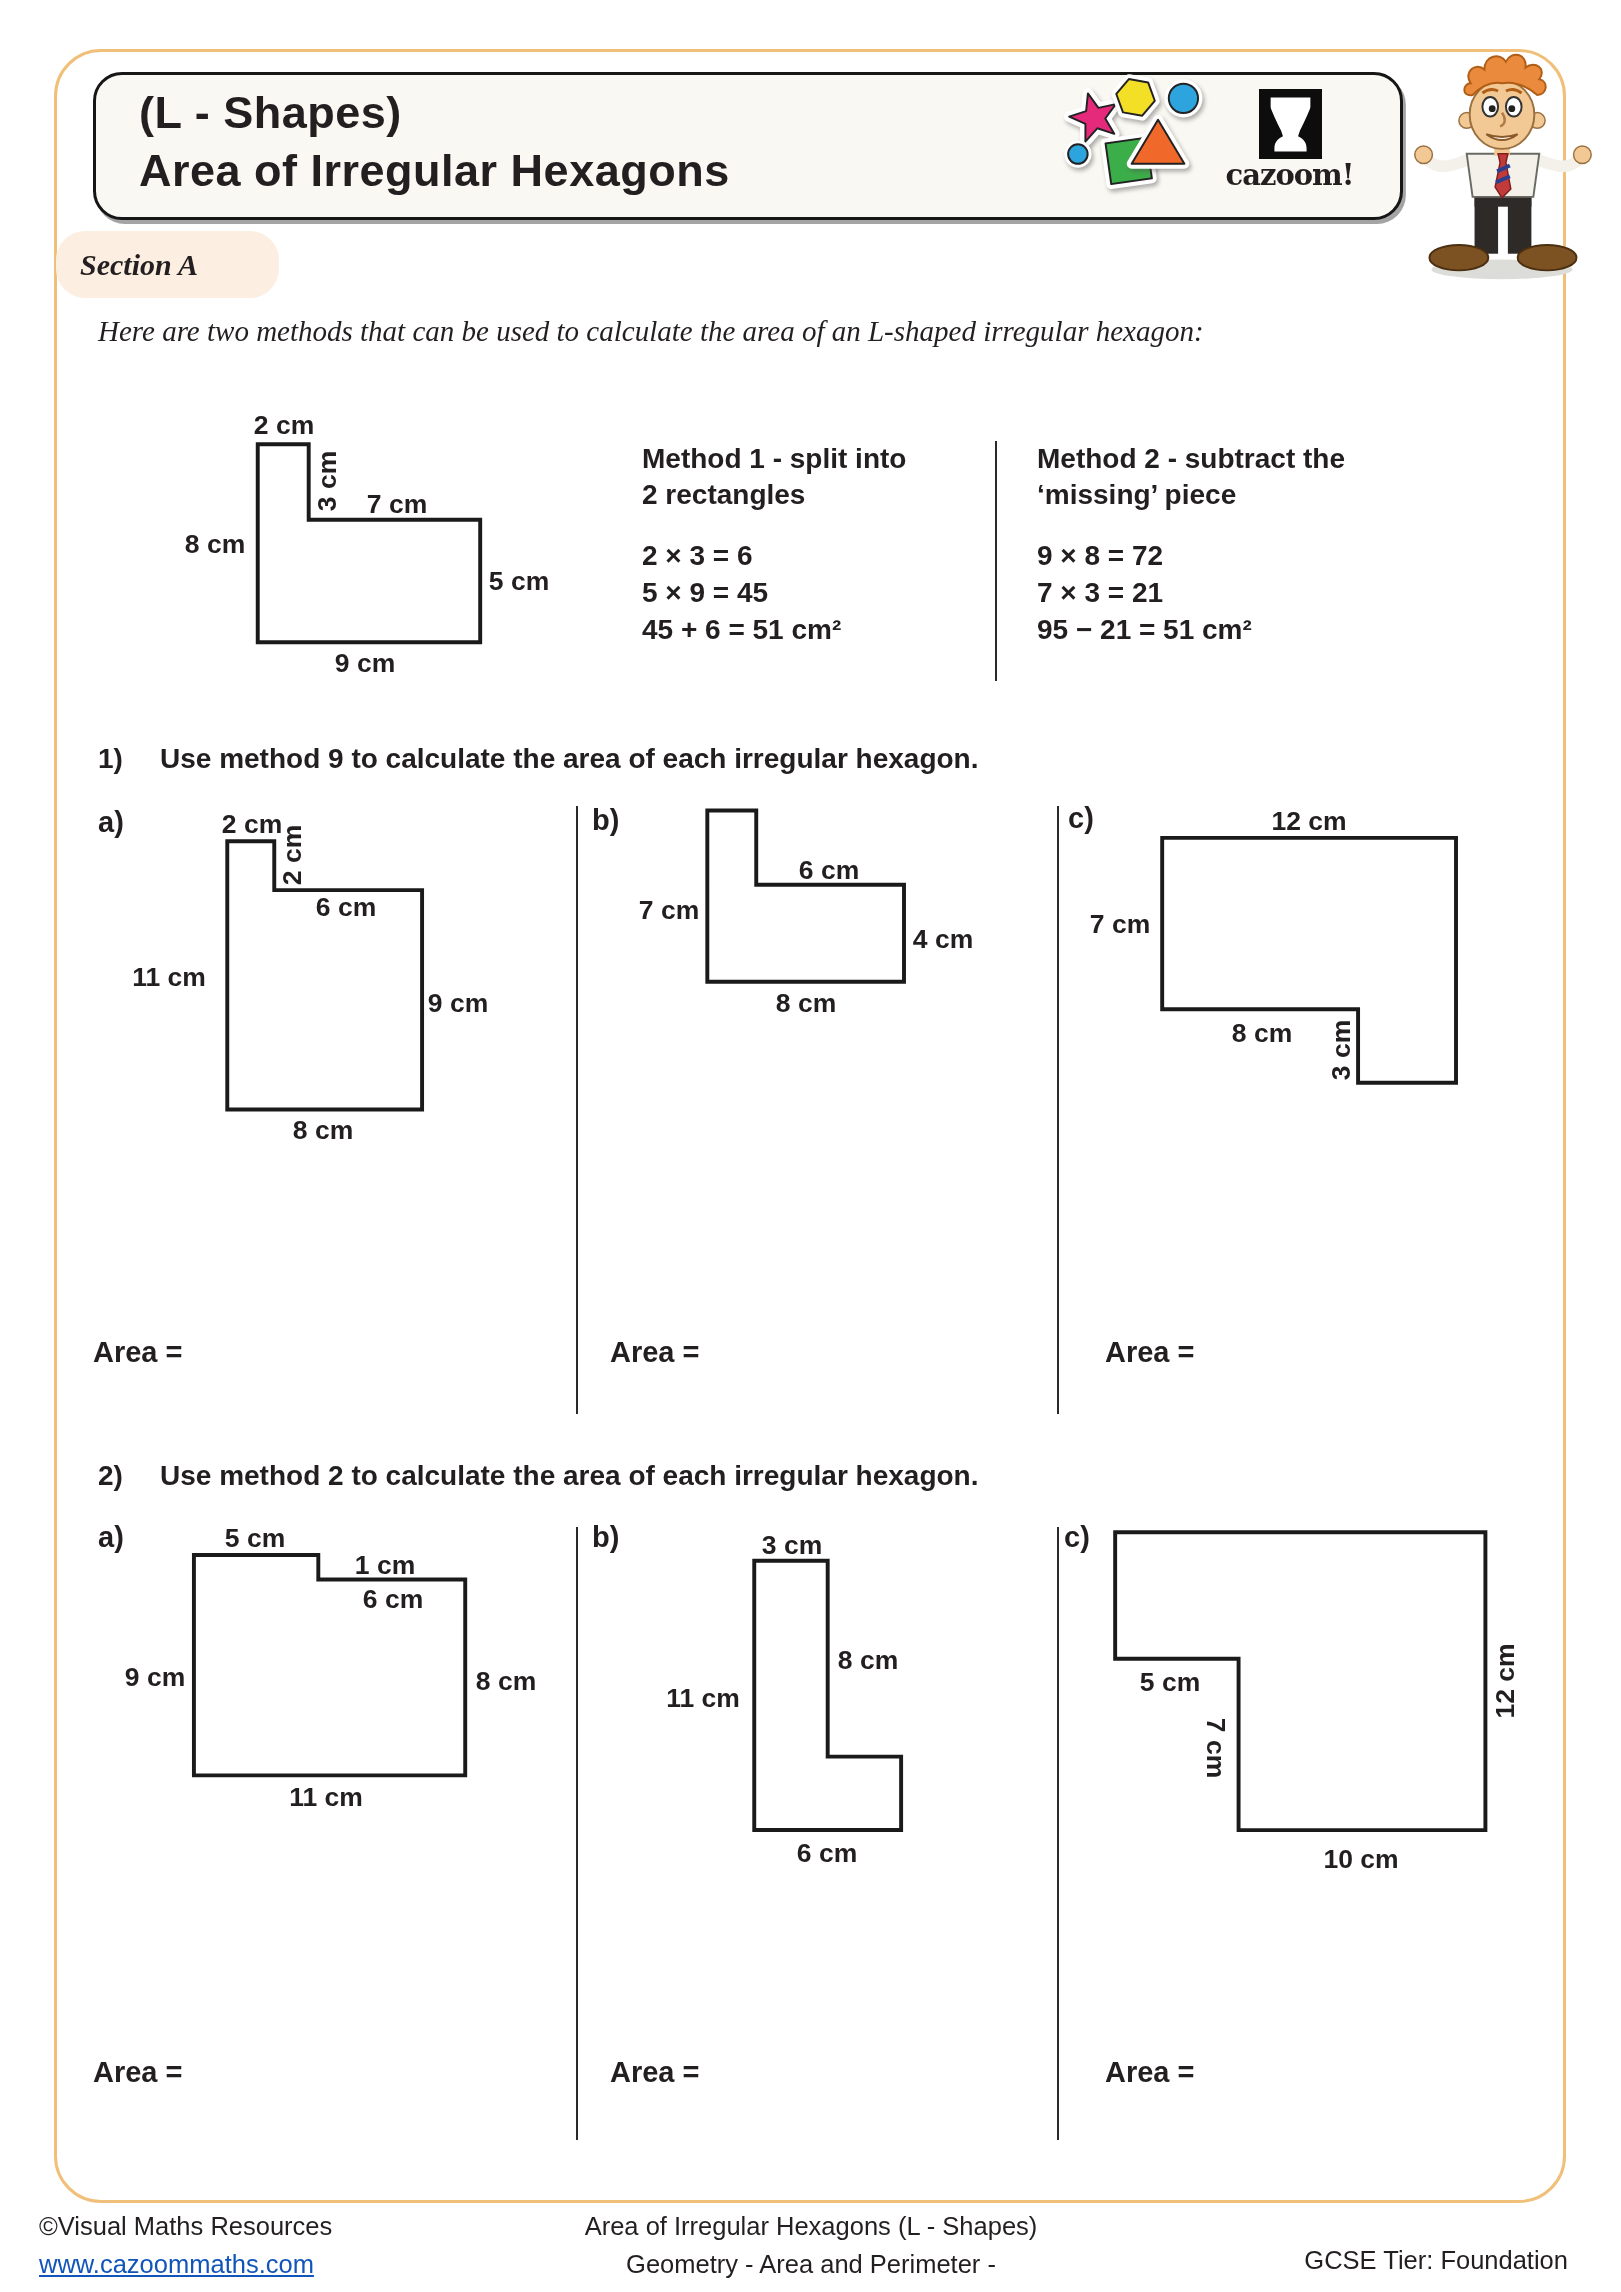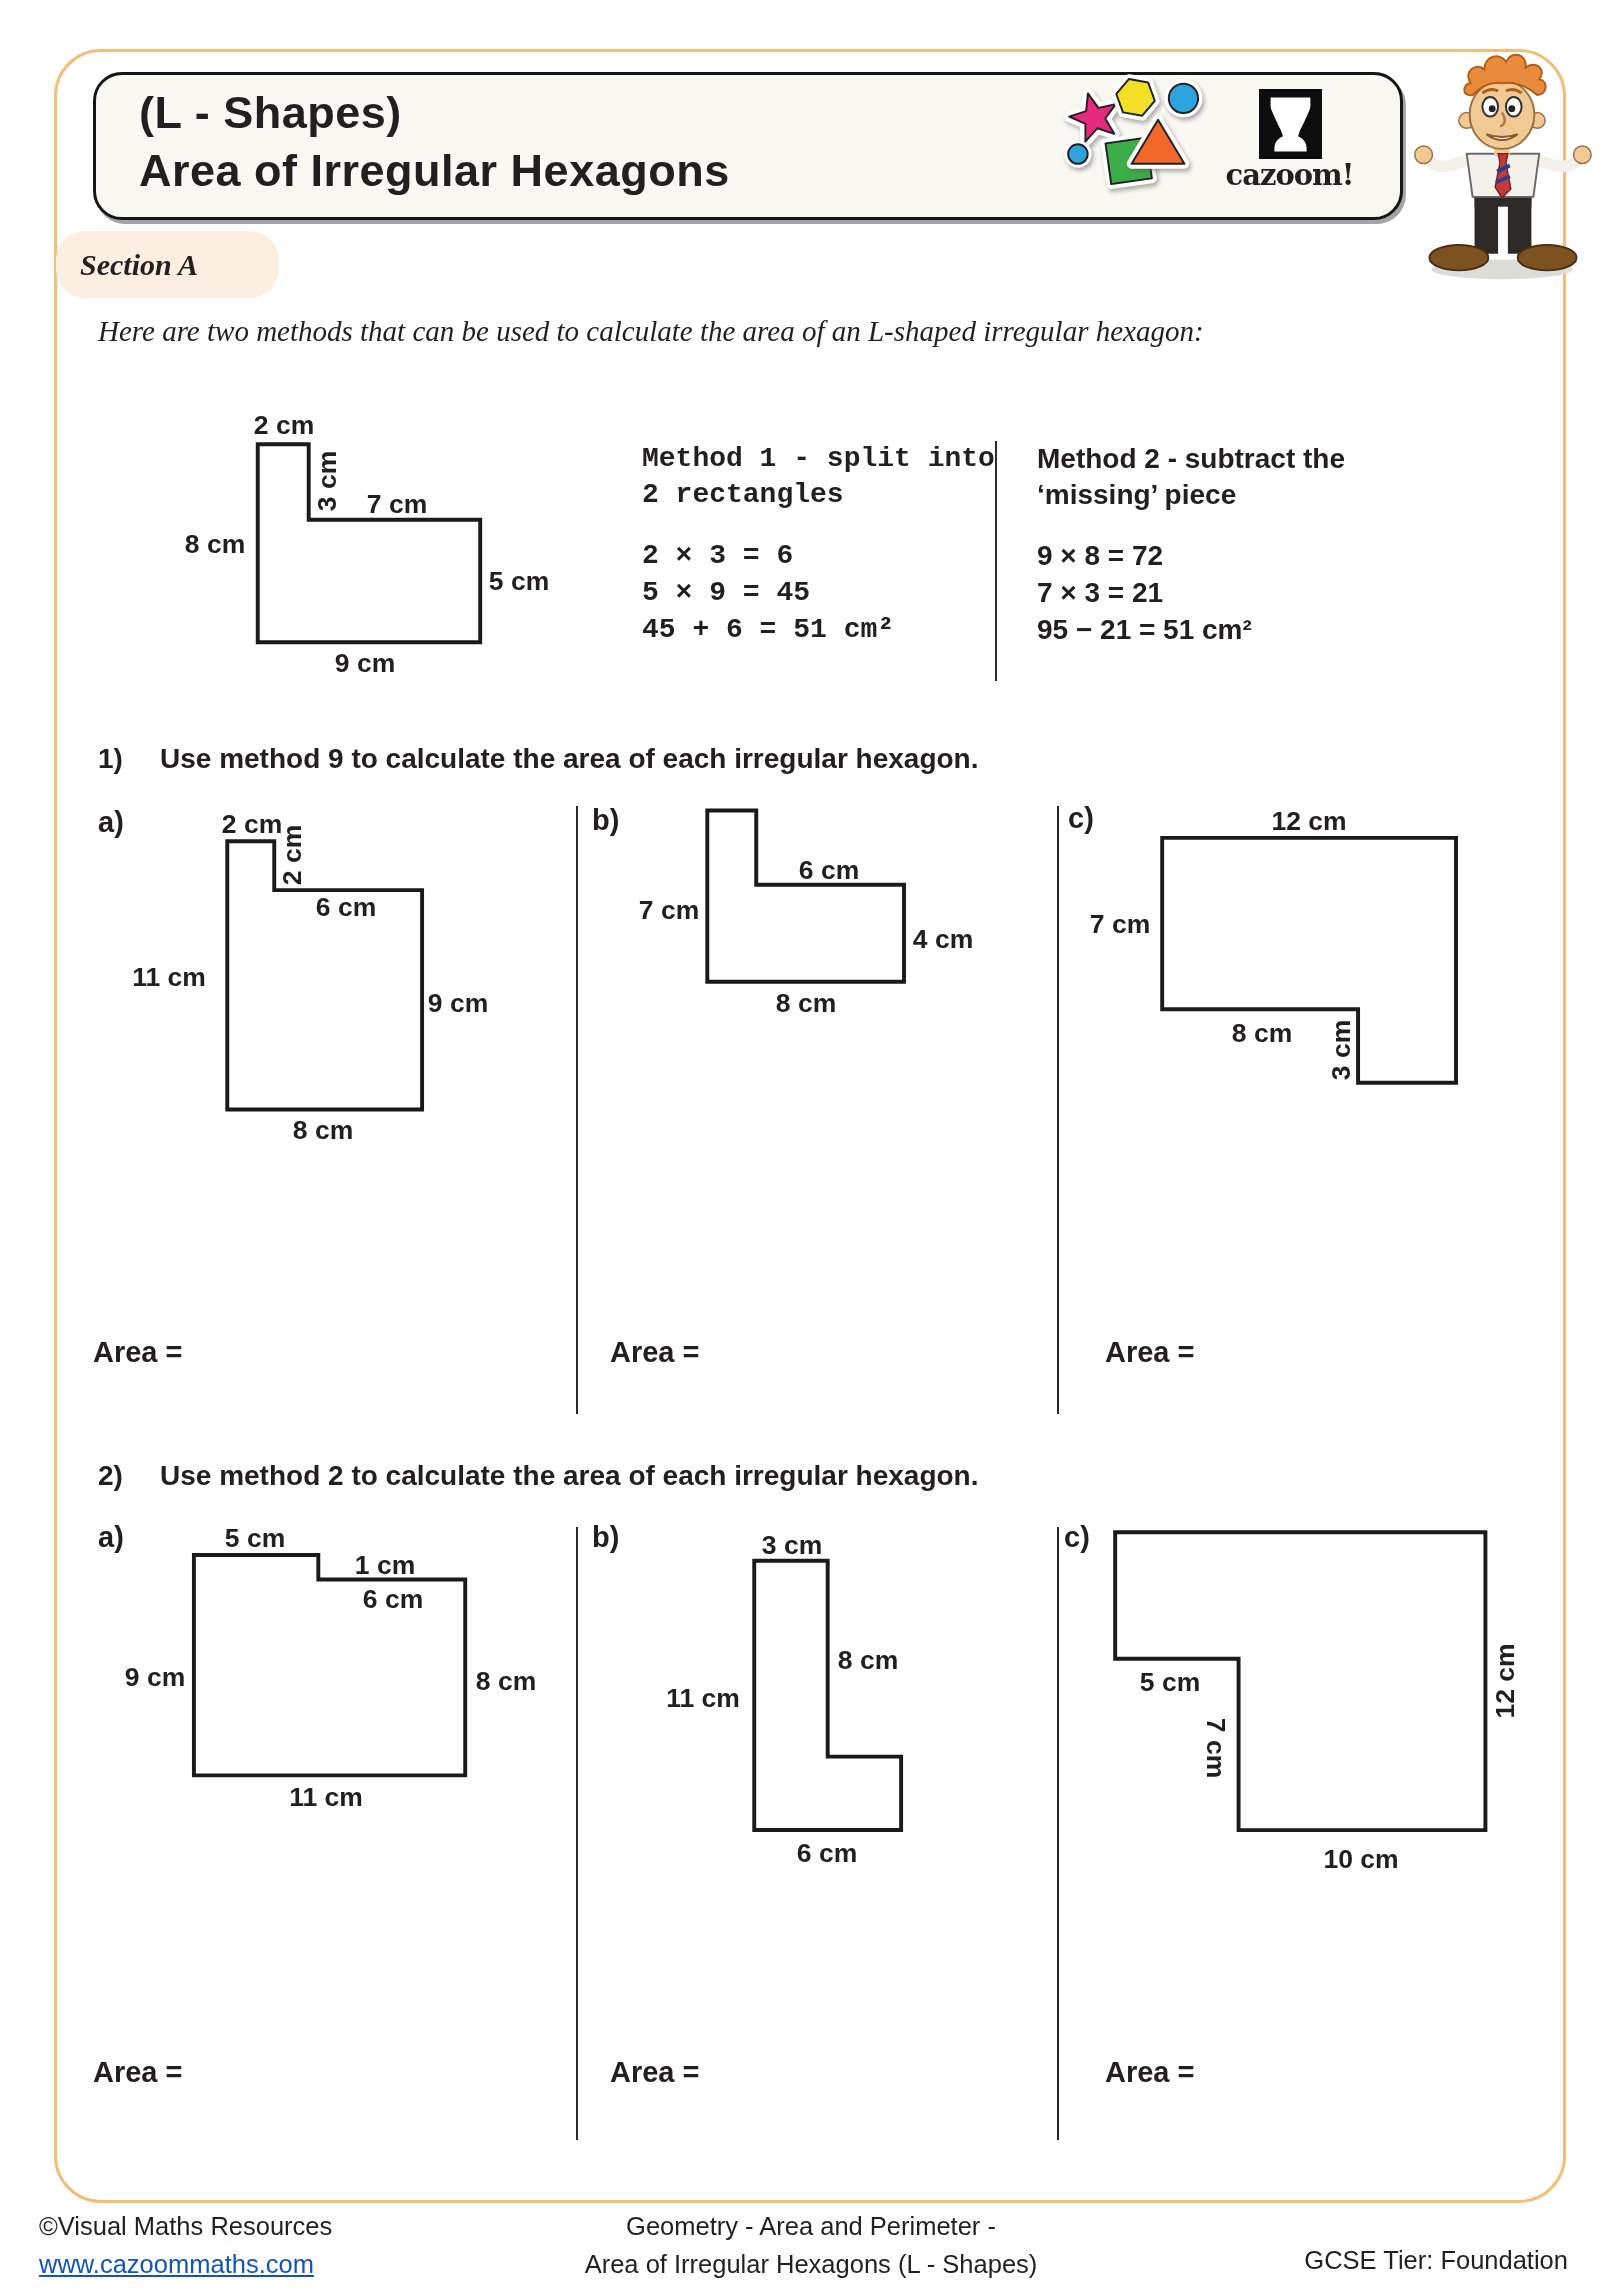--- a/index.html
+++ b/index.html
@@ -129,21 +129,21 @@
         <polygon points="123,38 175,38 175,115 350,115 350,240 123,240"></polygon>
       </svg>
     <div class="dim" style="left:147px;top:17.6px;">2 cm</div>
     <div class="dim rot-ccw" style="left:190px;top:74px;">3 cm</div>
     <div class="dim" style="left:260px;top:97px;">7 cm</div>
     <div class="dim" style="left:78px;top:137px;">8 cm</div>
     <div class="dim" style="left:382px;top:174px;">5 cm</div>
     <div class="dim" style="left:228px;top:256px;">9 cm</div>
   </div>
 
-  <div class="method" style="left:642px;top:441px;font-family:Liberation Mono, monospace;">
+  <div class="method" style="left:642px;top:441px;">
     <div class="method-title">
       <div>Method 1 - split into</div>
       <div>2 rectangles</div>
     </div>
     <div class="method-lines">
       <div>2 × 3 = 6</div>
       <div>5 × 9 = 45</div>
       <div>45 + 6 = 51 cm²</div>
     </div>
   </div>
@@ -246,19 +246,19 @@
     <div class="dim rot-ccw" style="left:446px;top:181px;">12 cm</div>
     <div class="dim" style="left:302px;top:359px;">10 cm</div>
   </div>
   <div class="area-label" style="left:1105px;top:2056px;">Area =</div>
 
   <div class="footer-left">
     <div>©Visual Maths Resources</div>
     <div><a class="weblink">www.cazoommaths.com</a></div>
   </div>
   <div class="footer-center">
+    <div>Area of Irregular Hexagons (L - Shapes)</div>
     <div>Geometry - Area and Perimeter -</div>
-    <div>Area of Irregular Hexagons (L - Shapes)</div>
   </div>
   <div class="footer-right">GCSE Tier: Foundation</div>
 
 </div>
 
 
 </body></html>

